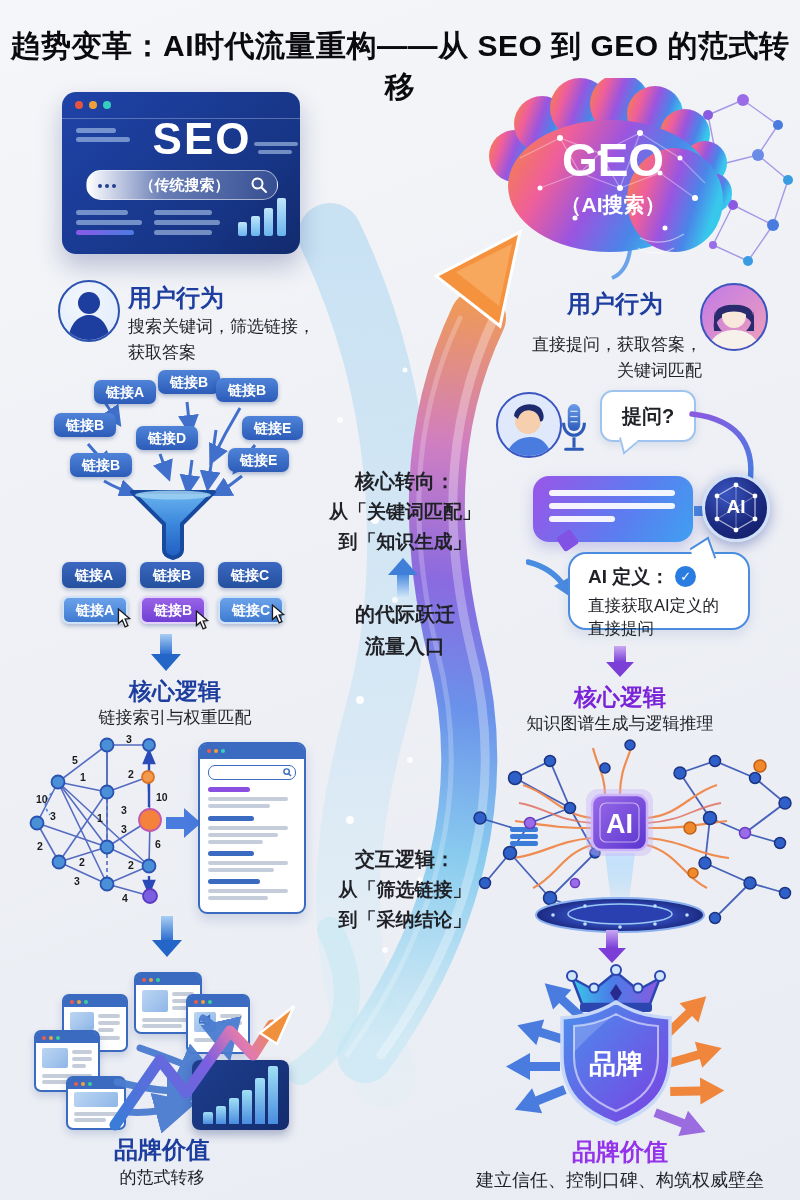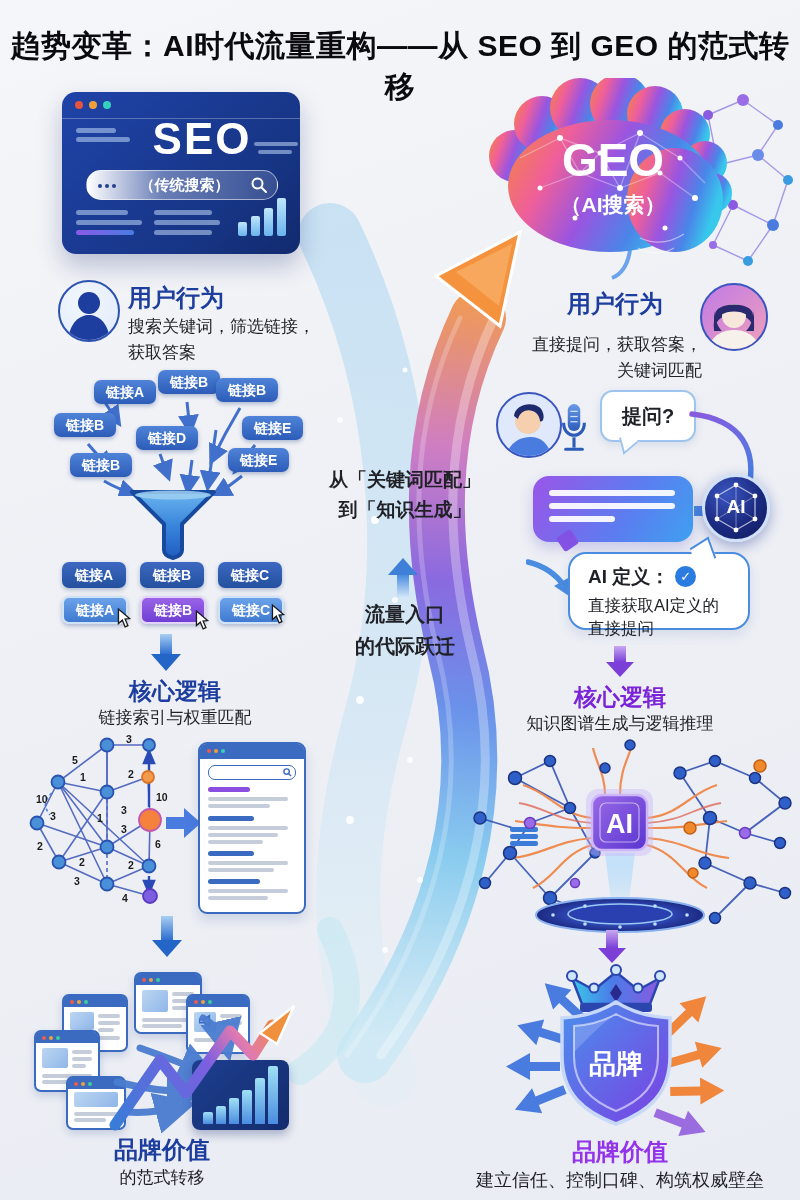--- a/index.html
+++ b/index.html
@@ -445,30 +445,36 @@
       <i style="height:26px"></i>
     <i style="height:34px"></i>
       <i style="height:46px"></i>
       <i style="height:58px"></i>
   </div>
 
   <div class="abs h-blue" style="left:17px;top:1134px;width:290px;font-size:24px;z-index:3">品牌价值</div>
   <div class="abs subt" style="left:17px;top:1166px;width:290px;z-index:3">的范式转移</div>
 
   <div class="abs cbold" style="left:322px;top:465px;width:166px;font-size:19px;z-index:3">
+    <div style="font-size:20px">核心转向：</div>
     <div>从「关键词匹配」</div>
     <div>到「知识生成」</div>
   </div>
   <div class="abs uarr" style="left:388px;top:558px;z-index:3">
     <div class="head"></div>
       <div class="stem" style="height:22px"></div>
   </div>
   <div class="abs cbold" style="left:322px;top:598px;width:166px;font-size:20px;z-index:3">
+    <div>的代际跃迁</div>
     <div>流量入口</div>
-    <div>的代际跃迁</div>
+  </div>
+  <div class="abs cbold" style="left:318px;top:843px;width:174px;font-size:19px;z-index:3">
+    <div style="font-size:20px">交互逻辑：</div>
+    <div>从「筛选链接」</div>
+    <div>到「采纳结论」</div>
   </div>
 
   <svg class="abs" style="left:480px;top:78px;z-index:2" width="270" height="202" viewBox="0 0 270 202">
     <defs>
       <linearGradient id="brainGrad" x1="0" y1="0" x2="1" y2=".35">
         <stop offset="0" stop-color="#f5883a"></stop>
           <stop offset=".3" stop-color="#ef5f9a"></stop>
         <stop offset=".55" stop-color="#9a55e0"></stop>
           <stop offset=".8" stop-color="#4a85e8"></stop>
         <stop offset="1" stop-color="#38c8ec"></stop>

